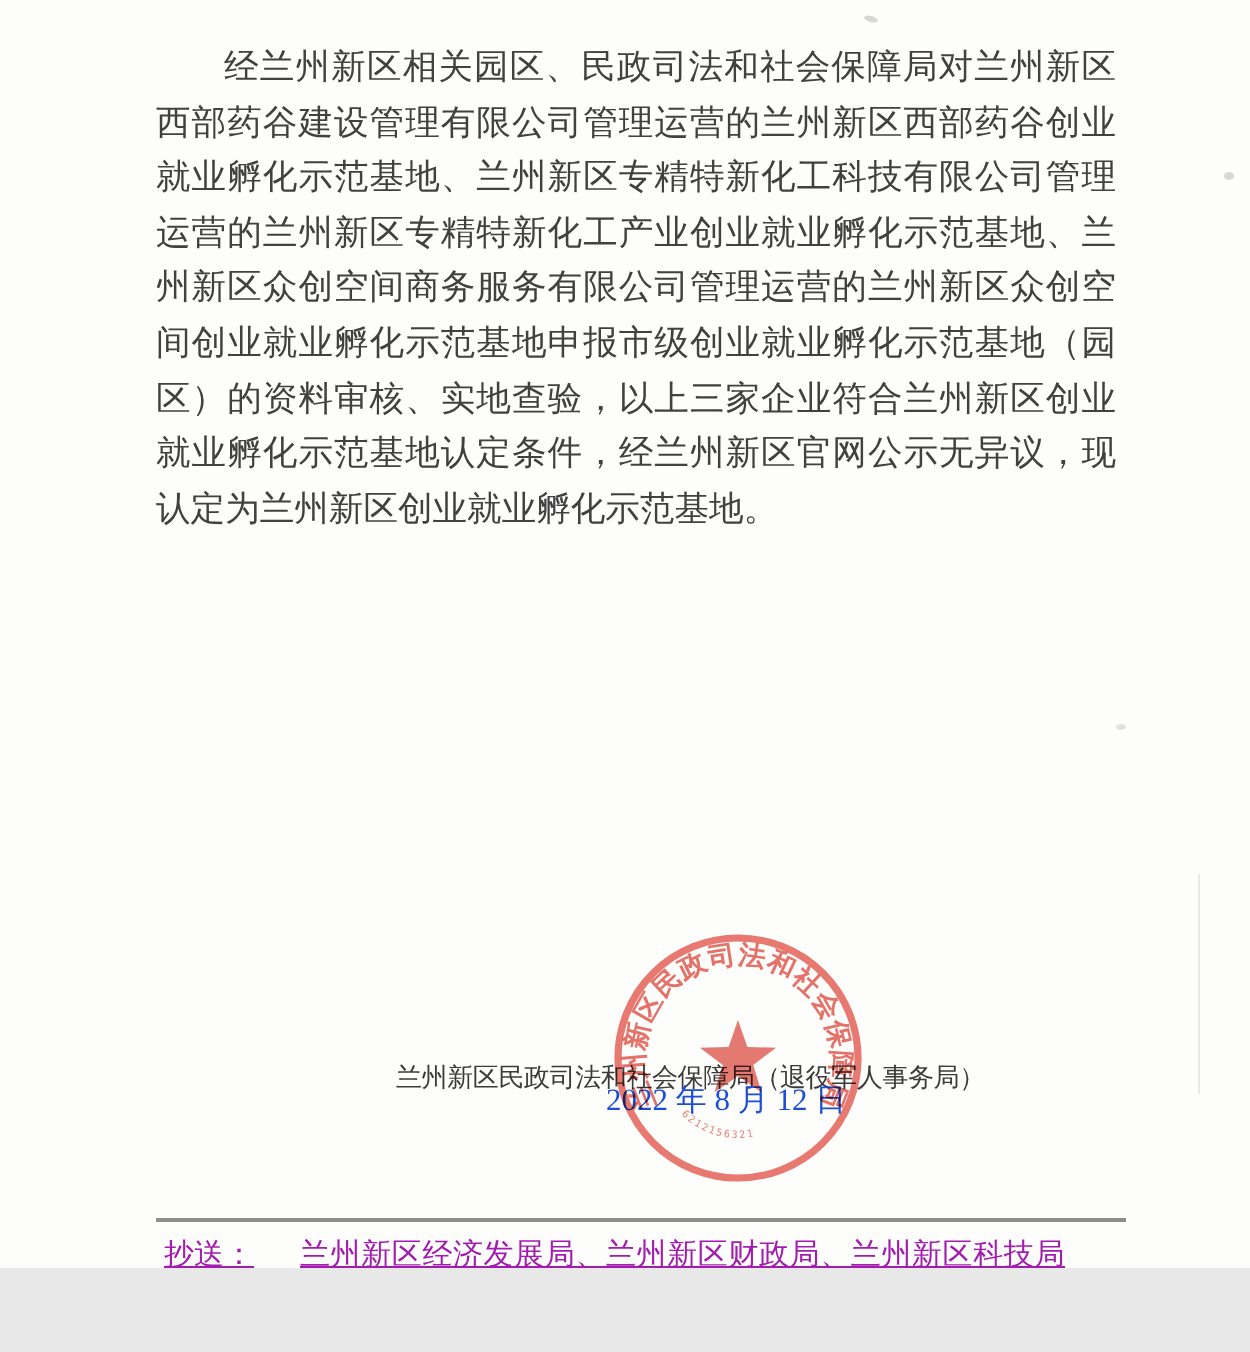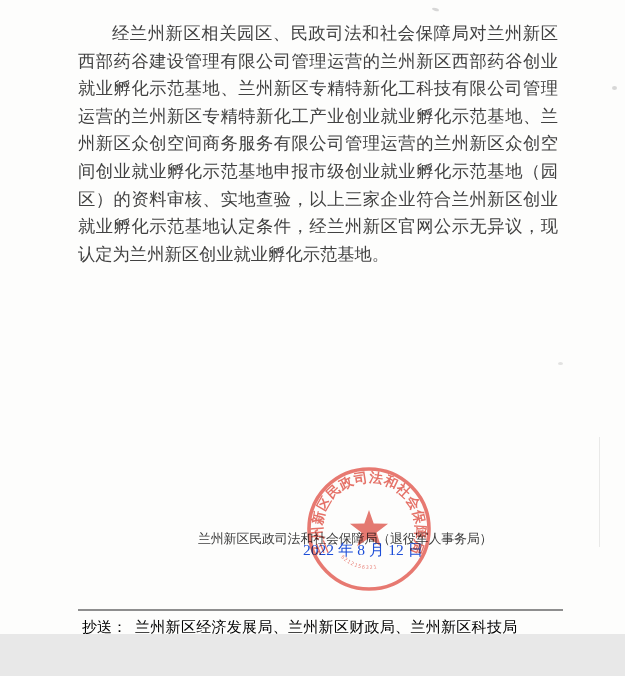--- a/index.html
+++ b/index.html
@@ -32,26 +32,26 @@
   }
   
   .seal{
     position:absolute;left:304px;top:464px;width:130px;height:130px;
     z-index:3;mix-blend-mode:multiply;opacity:0.88;
     pointer-events:none;
   }
   
   .footer{
     position:absolute;left:78px;top:609px;width:485px;z-index:1;
-    font-size:15px;color:#000000;
+    font-size:15px;color:#a21caf;text-decoration:underline;
   }
   .rule{height:0;border-top:2px solid #8e8e8e;}
   .rule.mid{border-top-width:1.5px;border-top-color:#979797;}
   .cc-row{height:33px;display:flex;align-items:center;padding-left:4px;}
-  .cc-row .cc-list{margin-left:8px;letter-spacing:0.3px;}
+  .cc-row .cc-list{margin-left:23px;letter-spacing:0.3px;}
   .office-row{
     height:26px;display:flex;align-items:center;justify-content:space-between;
     padding:0 6px 0 4px;letter-spacing:0.3px;
   }
   
   .speck{position:absolute;border-radius:50%;z-index:0;}
   .speck.s1{left:432px;top:8px;width:7px;height:3px;background:rgba(120,120,120,0.28);transform:rotate(15deg);}
   .speck.s2{left:612px;top:86px;width:5px;height:4px;background:rgba(130,130,130,0.30);}
   .speck.s3{left:558px;top:362px;width:5px;height:3px;background:rgba(130,130,130,0.22);}
   .scanline{position:absolute;left:599px;top:437px;width:1px;height:110px;background:rgba(90,90,90,0.12);z-index:0;}

